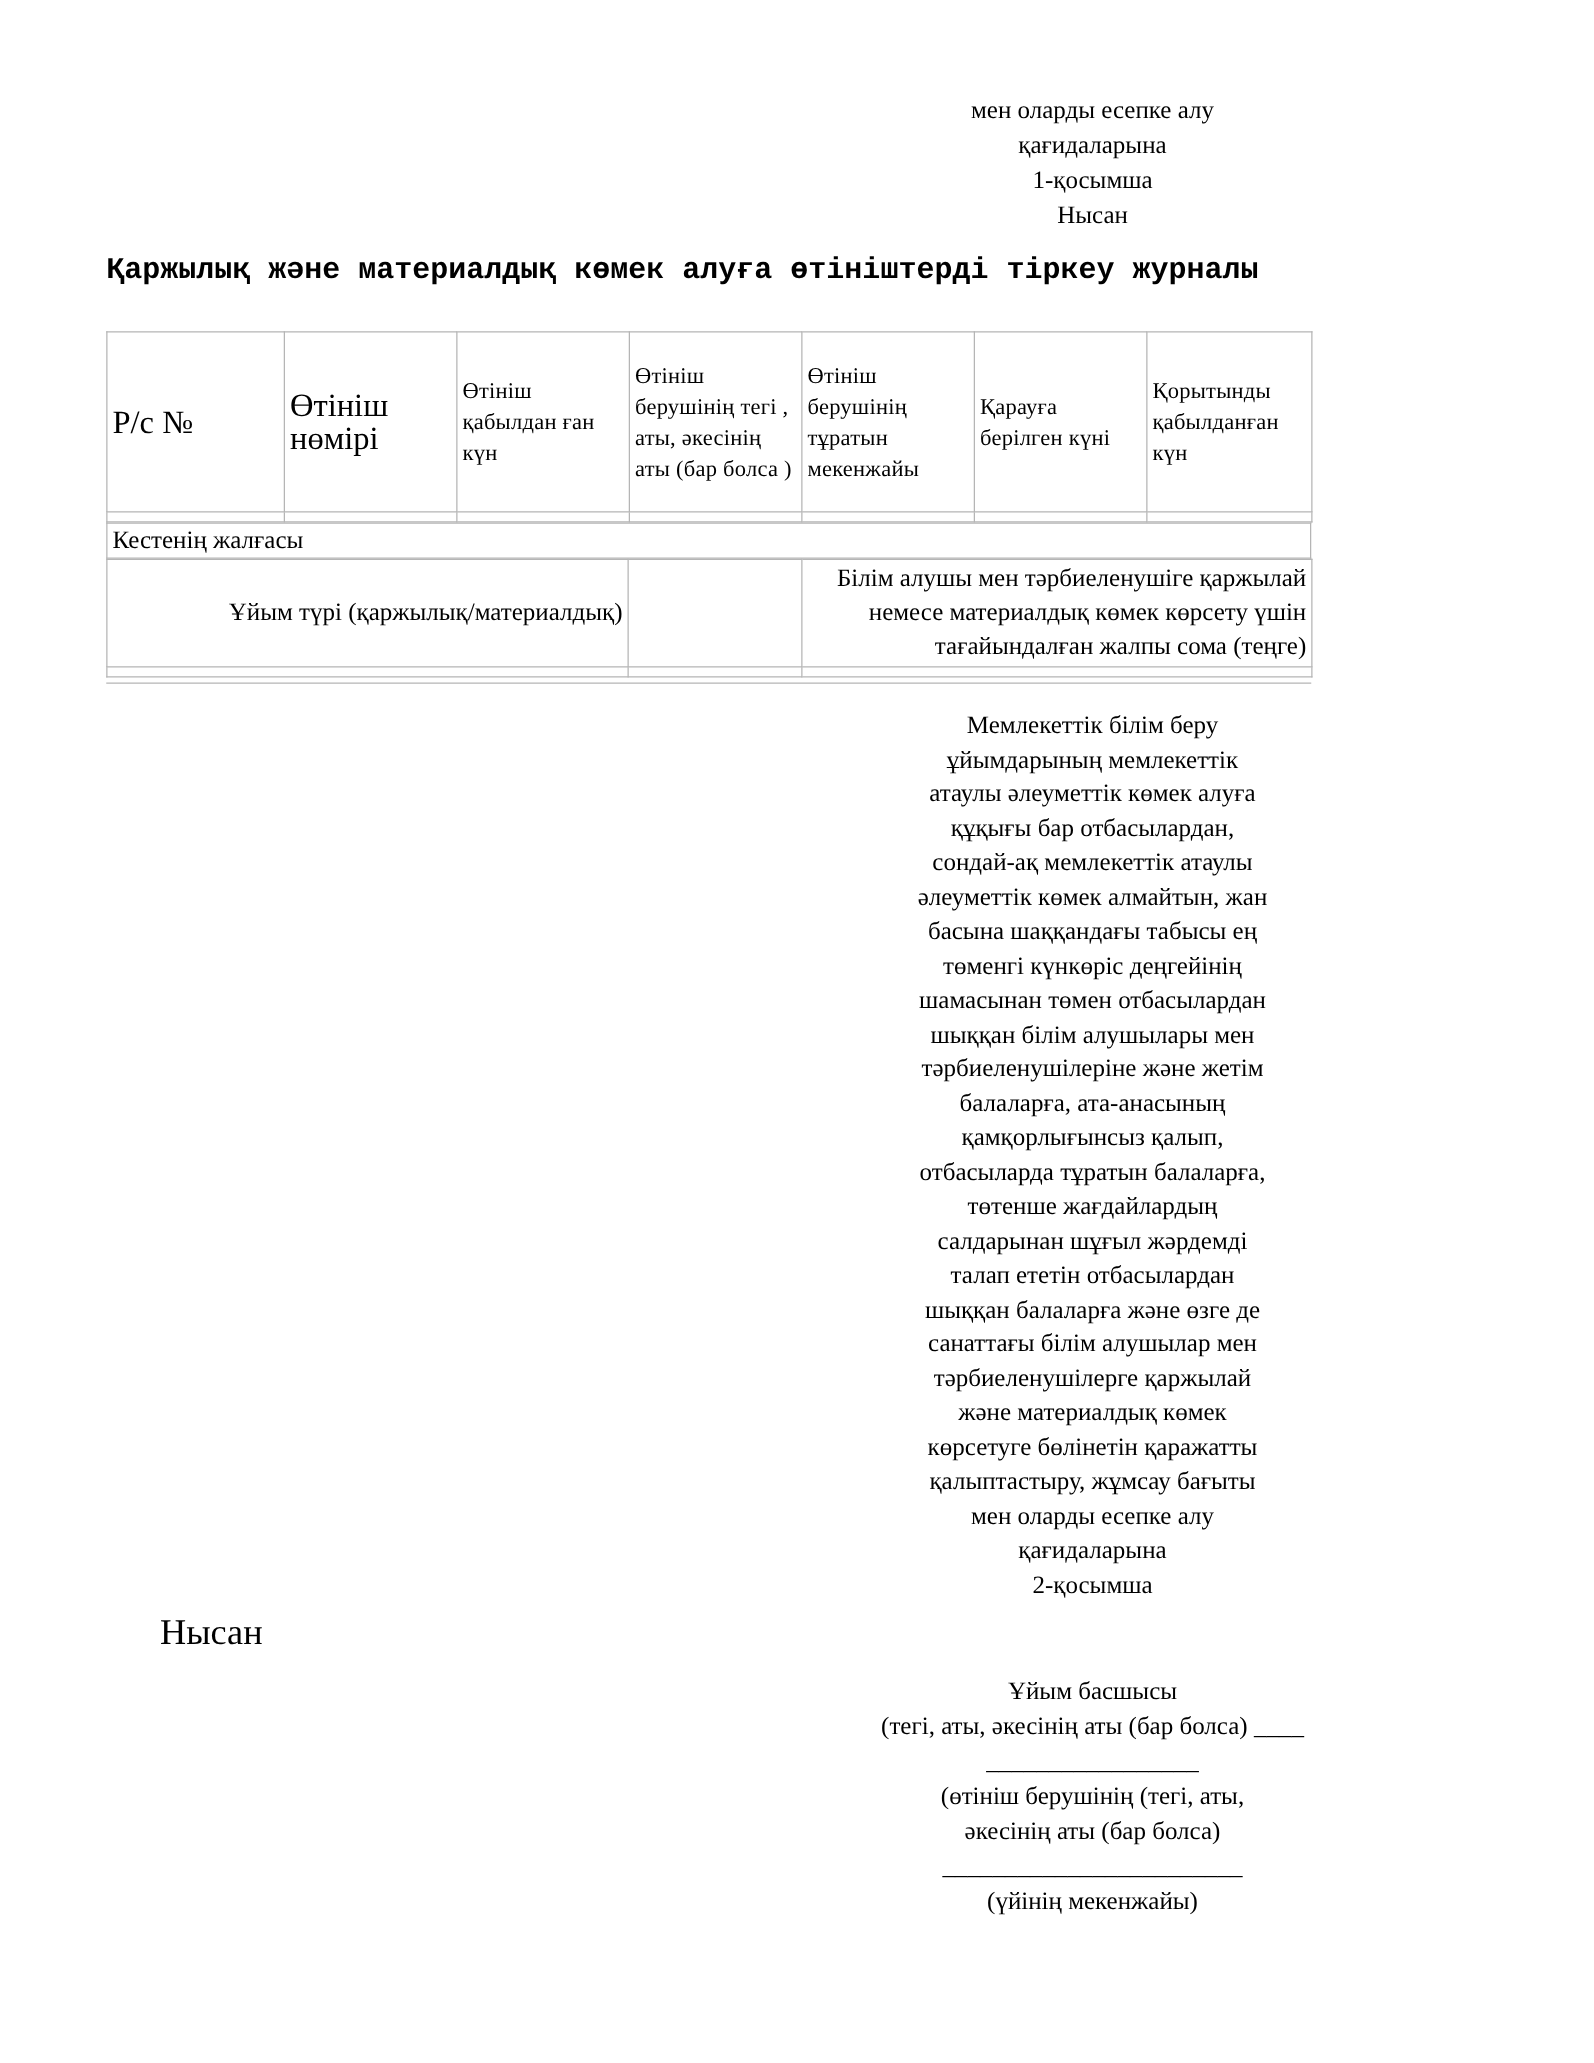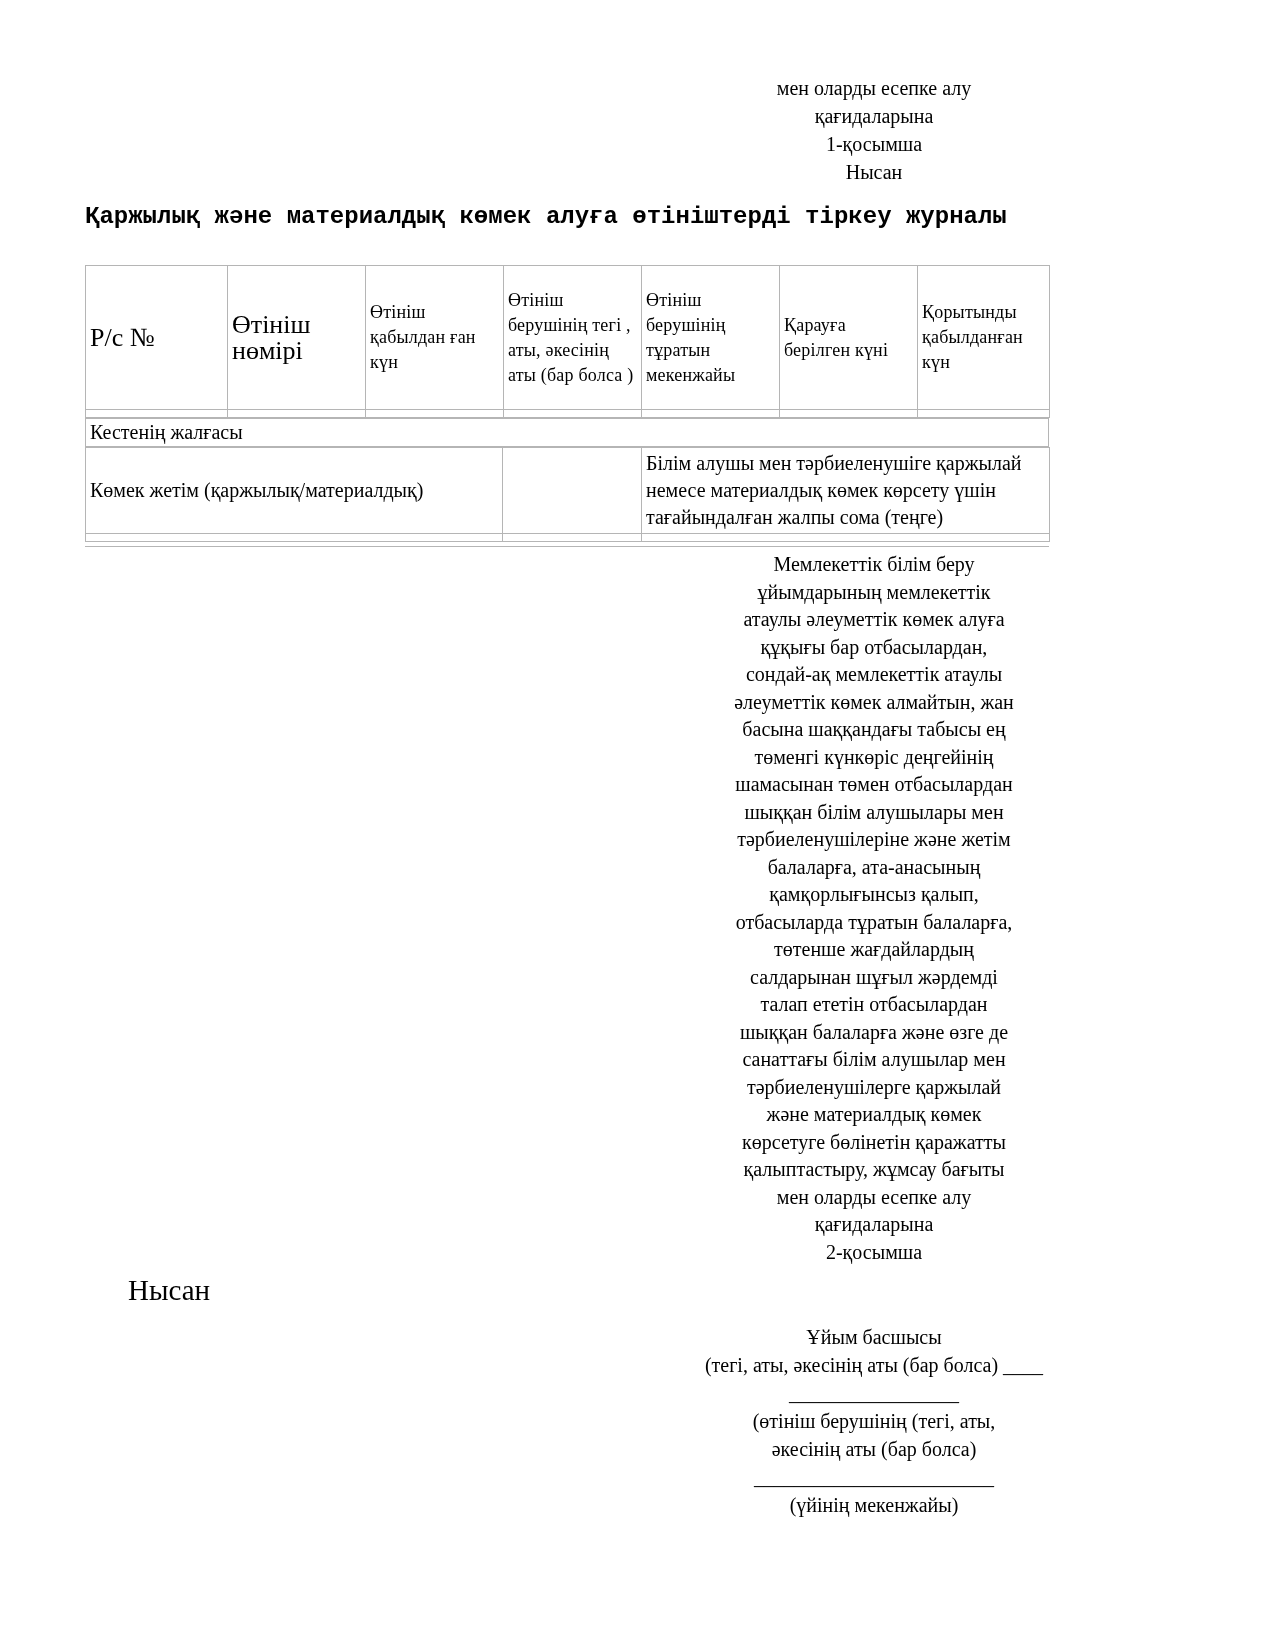--- a/index.html
+++ b/index.html
@@ -28,27 +28,27 @@
   .doc-table td, .doc-table th {
     border:1px solid var(--border-color); vertical-align:middle;
     padding:2px 4px; text-align:left; font-weight:normal;
   }
   .hdr-row { height:144px; }
   .h-serif { font-size:26px; line-height:26px; }
   .h-bold  { font-size:18px; font-weight:bold; line-height:25px; letter-spacing:0.2px; }
   .thin-row td { height:8px; padding:0; line-height:0; font-size:0; }
   .cont-row td { height:24px; font-size:20px; }
   .part2-row { height:86px; }
-  .part2-row td { font-size:20px; line-height:27px; }
+  .part2-row td { font-size:20px; line-height:27px;text-align:right; }
   .justify-cell { text-align:justify; }
   .gap-line {
     width:964px; margin-left:85px; height:5px;
     border-bottom:1px solid var(--border-color);
   }
-  .appendix-note { margin-top:4px; line-height:27.5px; }
+  .appendix-note { margin-top:20px; line-height:27.5px; }
   .form-label { margin:8px 0 0 128px; font-size:29px; line-height:33px; }
   .signature { margin-top:16px; }
   .sig-row { line-height:28px; }
   .sig-line-1 { margin-top:8px; }
 </style>
 </head>
 <body>
 
 <div class="right-col top-note lines">мен оларды есепке алу
 қағидаларына
@@ -98,21 +98,21 @@
   </table>
 
 <table class="doc-table">
   <colgroup>
     <col style="width:417px">
       <col style="width:139px">
       <col style="width:408px">
   </colgroup>
   <tbody>
       <tr class="part2-row">
-    <td>Көмек жетім (қаржылық/материалдық)</td>
+    <td>Ұйым түрі (қаржылық/материалдық)</td>
     <td></td>
     <td class="justify-cell">Білім алушы мен тәрбиеленушіге қаржылай немесе материалдық көмек көрсету үшін тағайындалған жалпы сома (теңге)</td>
   </tr>
   <tr class="thin-row">
     <td></td>
         <td></td>
     <td></td>
   </tr>
 </tbody>
   </table>

